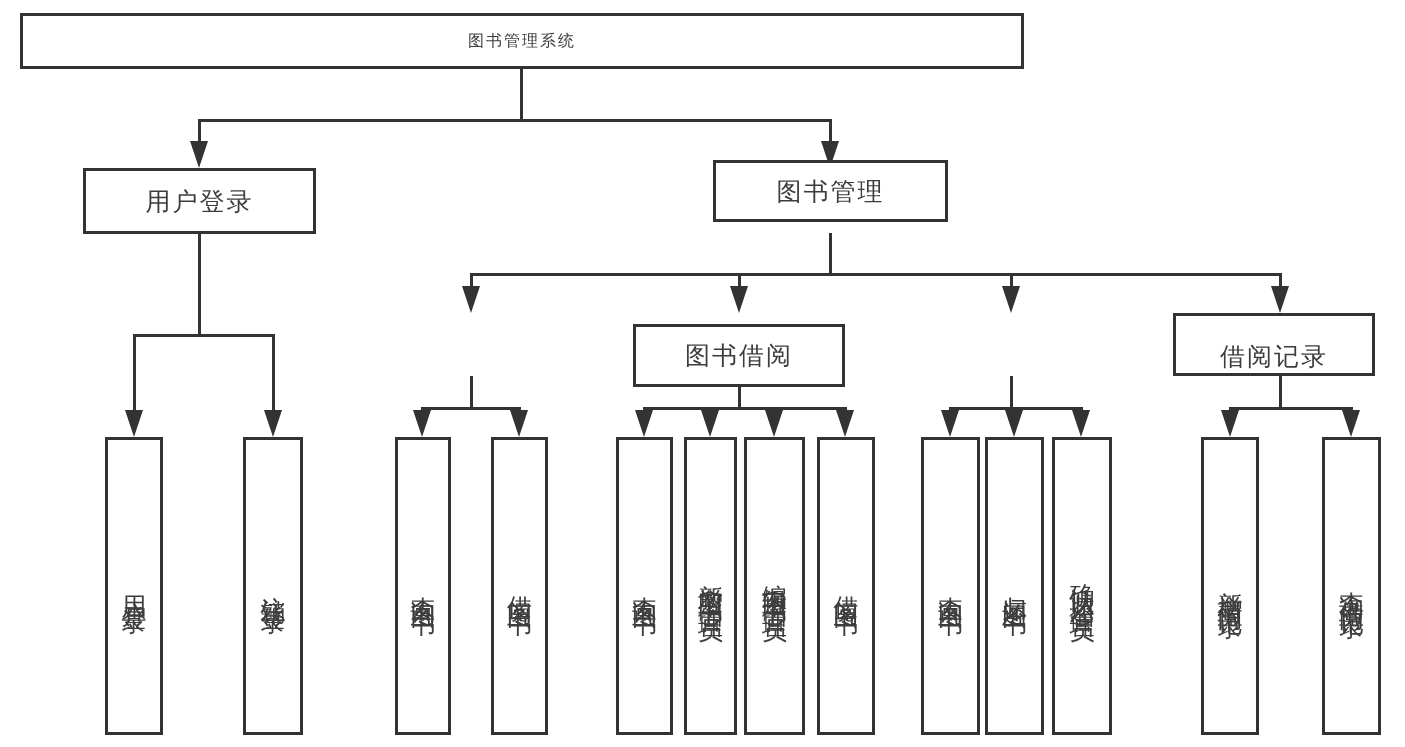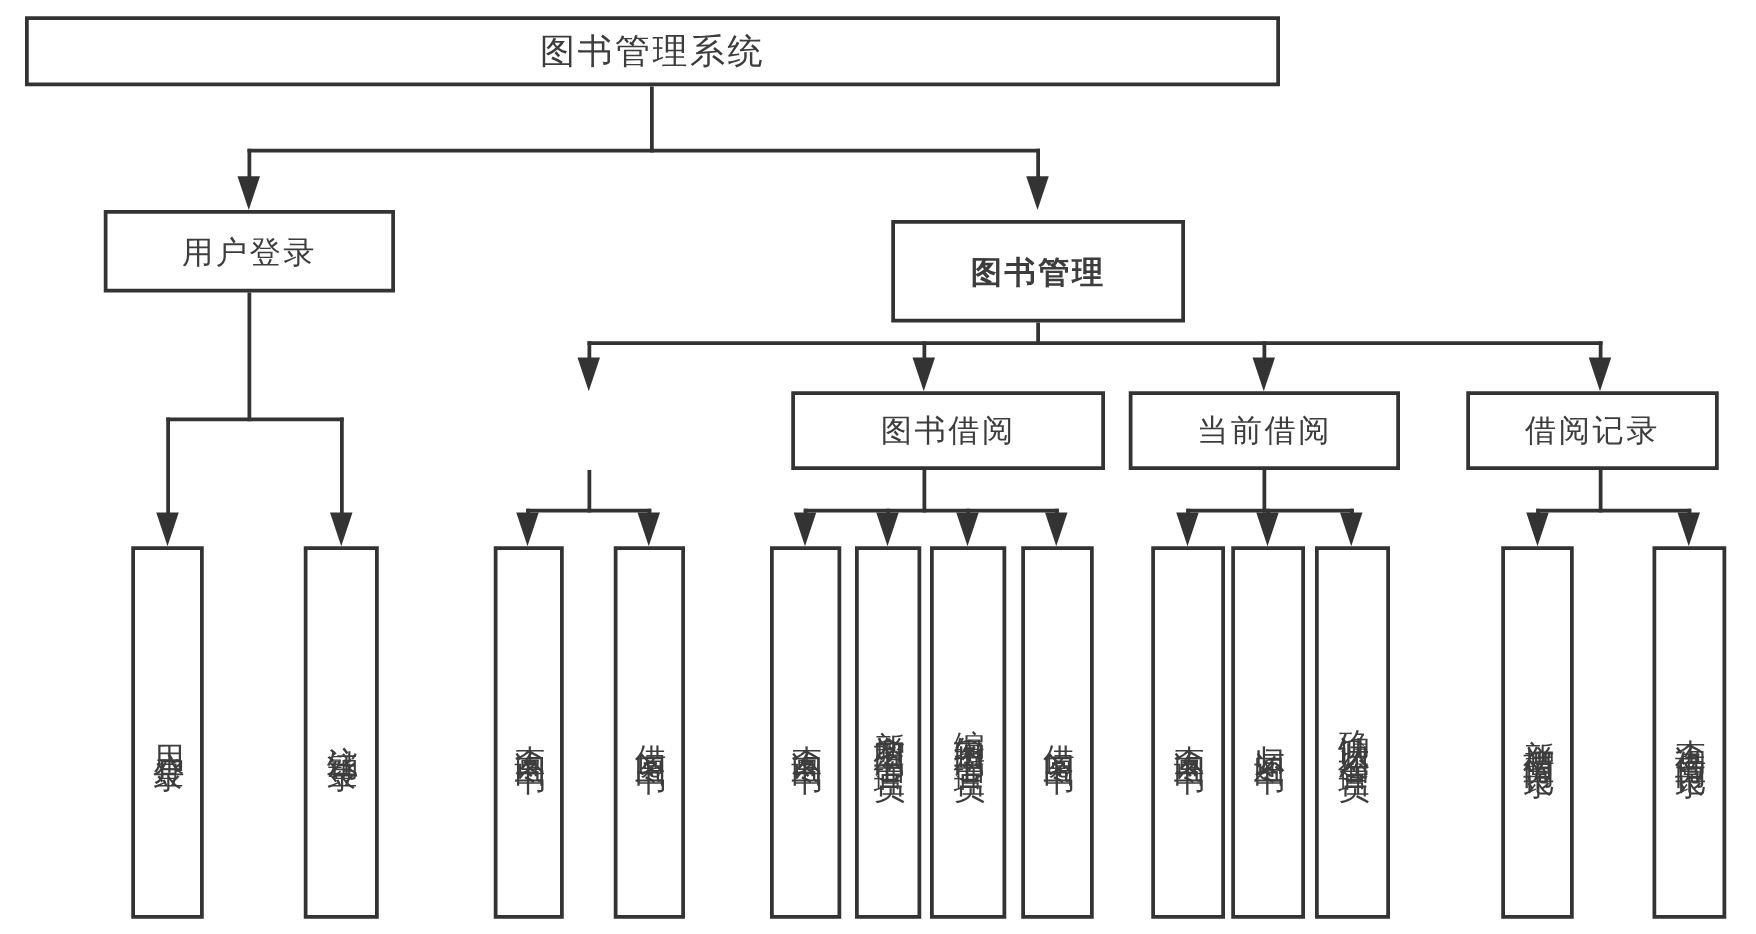--- a/index.html
+++ b/index.html
@@ -14,21 +14,21 @@
     position:absolute;width:0;height:0;
     border-left:9px solid transparent;border-right:9px solid transparent;
     border-top:27px solid var(--line,#333333);
   }
   .node{
     position:absolute;box-sizing:border-box;
     border:3px solid var(--line,#333333);background:#ffffff;
     display:flex;align-items:center;justify-content:center;
   }
   .hlabel{font-size:25px;letter-spacing:2px;white-space:nowrap;}
-  .root-box .hlabel{font-size:28px;}
+  .root-box .hlabel{font-size:16px;}
   .leaf .vlabel{
     writing-mode:vertical-rl;text-orientation:mixed;
     font-size:25px;letter-spacing:5px;line-height:1;white-space:nowrap;
   }
   .watermark{
     position:absolute;right:15px;top:716px;z-index:6;
     color:var(--watermark,#a8a8a8);font-size:21px;letter-spacing:1px;white-space:nowrap;
   }
 </style>
 </head>
@@ -96,34 +96,31 @@
   <div class="arrow" style="left:1342px;top:410px;"></div>
 
   <div class="node root-box" style="left:20px;top:13px;width:1004px;height:56px;">
     <span class="hlabel">图书管理系统</span>
   </div>
 
   <div class="node" style="left:83px;top:168px;width:233px;height:66px;">
     <span class="hlabel">用户登录</span>
   </div>
 
-  <div class="node" style="left:713px;top:176px;width:235px;height:82px;font-weight:bold;">
+  <div class="node" style="left:713px;top:160px;width:235px;height:62px;">
     <span class="hlabel">图书管理</span>
   </div>
 
 
-  <div class="node" style="left:633px;top:313px;width:251px;height:63px;">
+  <div class="node" style="left:633px;top:324px;width:212px;height:63px;">
     <span class="hlabel">图书借阅</span>
   </div>
 
-  <div class="node" style="left:903px;top:313px;width:217px;height:63px;">
-    <span class="hlabel">当前借阅</span>
-  </div>
 
-  <div class="node" style="left:1173px;top:313px;width:202px;height:63px;">
+  <div class="node" style="left:1173px;top:313px;width:202px;height:63px;align-items:flex-end;">
     <span class="hlabel">借阅记录</span>
   </div>
 
   <div class="node leaf" style="left:105px;top:437px;width:58px;height:298px;">
     <span class="vlabel">用户登录</span>
   </div>
 
   <div class="node leaf" style="left:243px;top:437px;width:60px;height:298px;">
     <span class="vlabel">注销登录</span>
   </div>

